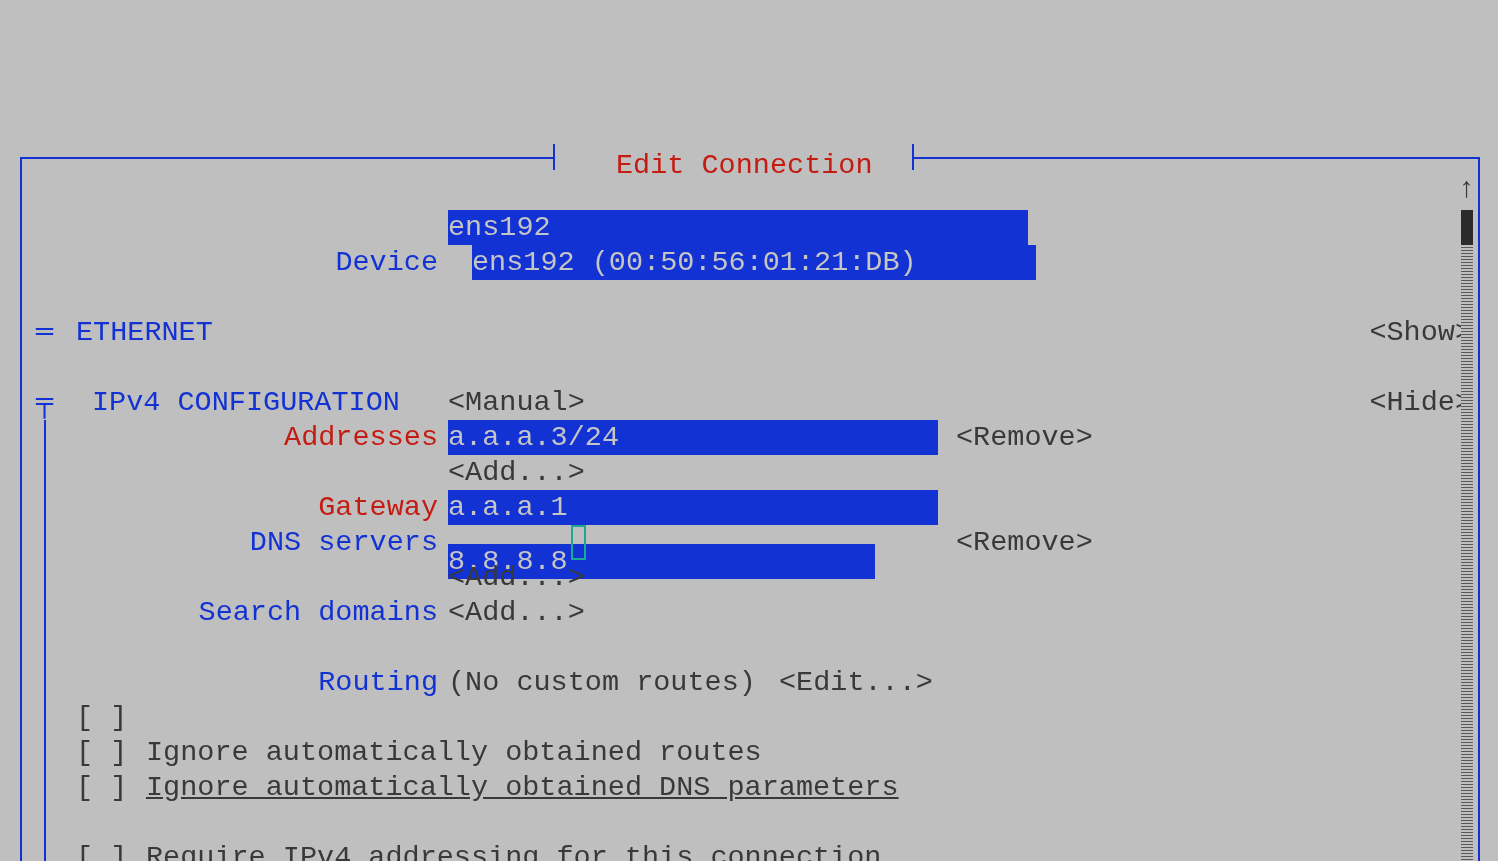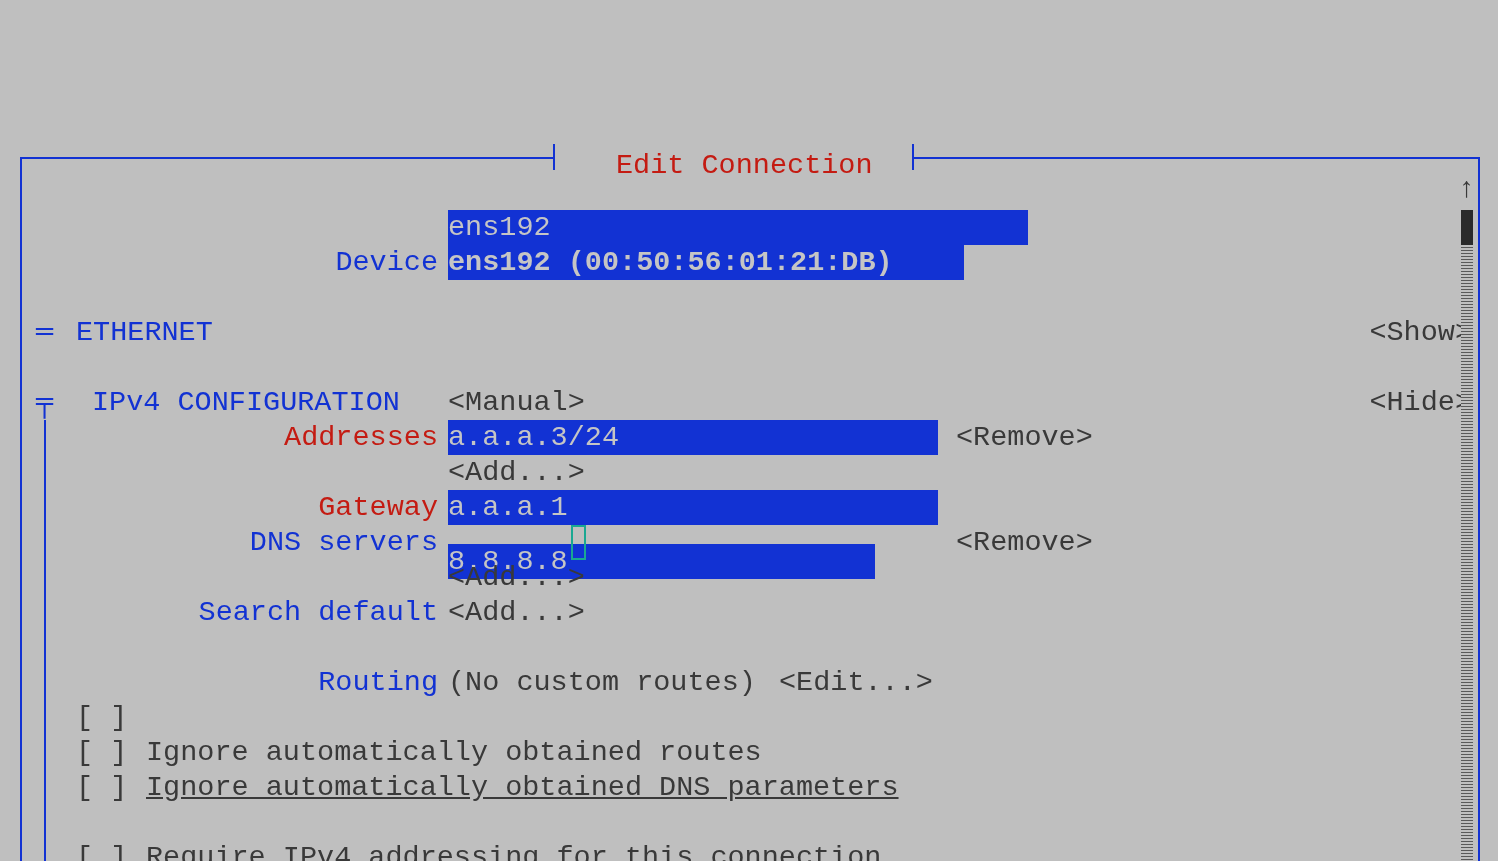--- a/index.html
+++ b/index.html
@@ -92,21 +92,21 @@
 
   
   <div class="t red" style="left:576px; top:8px;margin-left:40px;">Edit Connection</div>
 
   
   <input class="field" style="left: 448px; top: 70px; width: 580px;" value="ens192">
   <div class="field-sep" style="left:448px; top:104.5px; width:580px;"></div>
 
   
   <div class="t blue" style="right:1060px; top:105px; text-align:right;">Device</div>
-  <input class="field" style="left: 448px; top: 105px; width: 516px; font-weight: bold;" value="ens192 (00:50:56:01:21:DB)">
+  <input class="field" style="left: 472px; top: 105px; width: 564px;" value="ens192 (00:50:56:01:21:DB)">
 
   
   <div class="t blue" style="left:36px; top:175px;">═</div>
   <div class="t blue" style="left:76px; top:175px;">ETHERNET</div>
   <div class="t gray" style="right:26px; top:175px;">&lt;Show&gt;</div>
 
   
   <div class="t blue" style="left:36px; top:245px;">╤</div>
   <div class="t blue" style="left:76px; top:245px;margin-left:16px;">IPv4 CONFIGURATION</div>
   <div class="t gray" style="left:448px; top:245px;">&lt;Manual&gt;</div>
@@ -128,21 +128,21 @@
   <div class="field-sep" style="left:448px; top:384.5px; width:490px;"></div>
 
   
   <div class="t blue" style="right:1060px; top:385px;">DNS servers</div>
   <input class="field" style="left: 448px; top: 404px; width: 427px;" value="8.8.8.8">
   <div class="cursor" style="left:571px; top:385px;"></div>
   <div class="t gray" style="left:956px; top:385px;">&lt;Remove&gt;</div>
   <div class="t gray" style="left:448px; top:420px;">&lt;Add...&gt;</div>
 
   
-  <div class="t blue" style="right:1060px; top:455px;">Search default</div>
+  <div class="t blue" style="right:1060px; top:455px;">Search domains</div>
   <div class="t gray" style="left:448px; top:455px;">&lt;Add...&gt;</div>
 
   
   <div class="t blue" style="right:1060px; top:525px;">Routing</div>
   <div class="t gray" style="left:448px; top:525px;">(No custom routes)</div>
   <div class="t gray" style="left:779px; top:525px;">&lt;Edit...&gt;</div>
 
   
   <div class="t gray" style="left:76px; top:560px;">[ ]</div>
 

